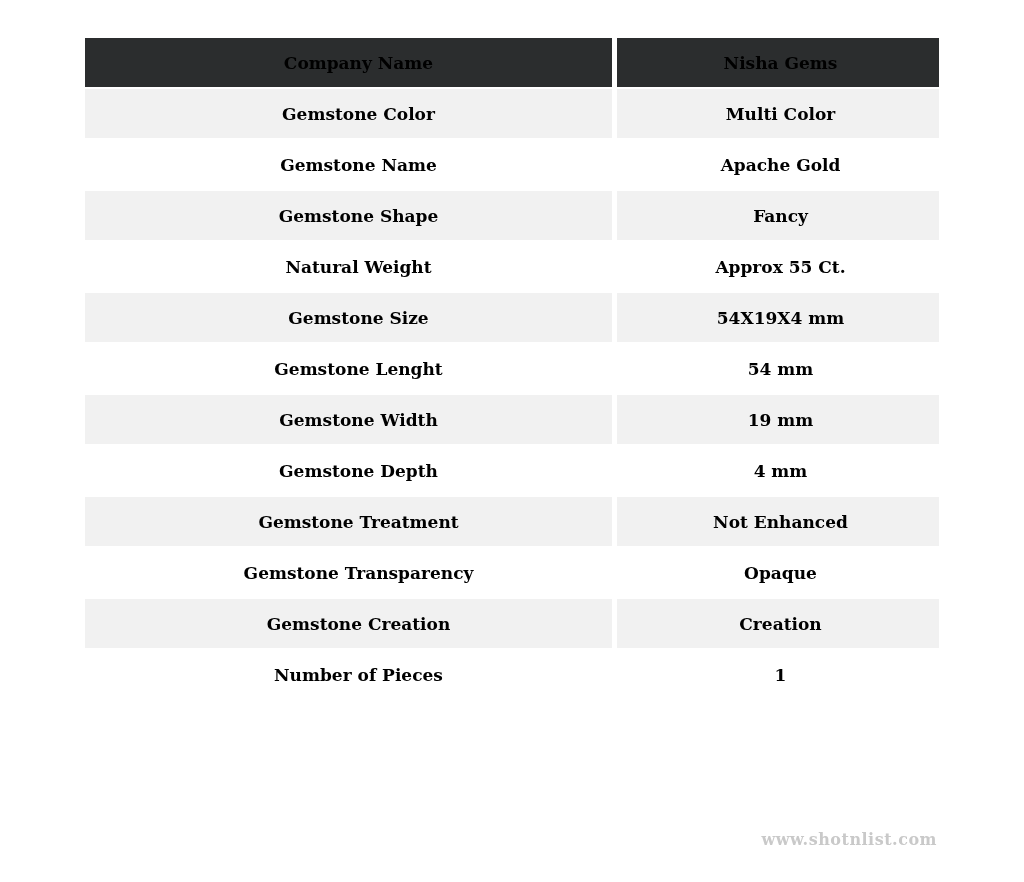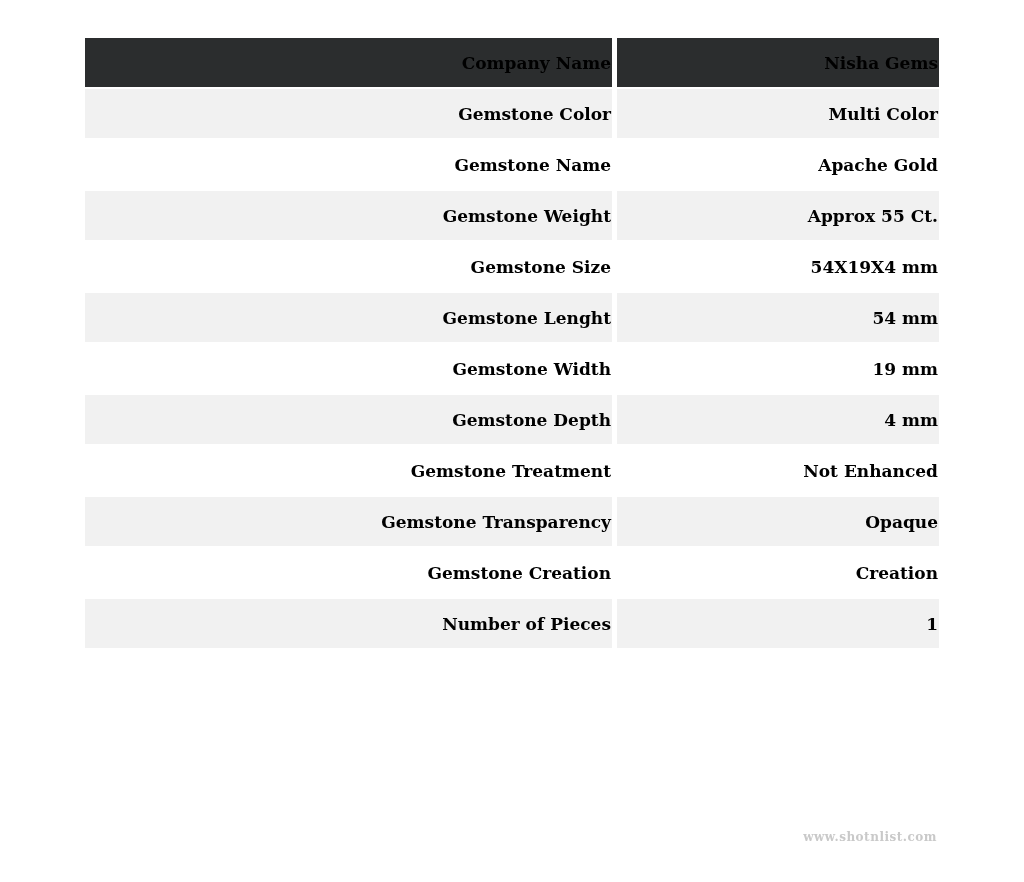--- a/index.html
+++ b/index.html
@@ -27,21 +27,21 @@
     table-layout: fixed;
   }
   col.col-left  { width: 532px; }
   col.col-right { width: 322px; }
   .spec-table th,
   .spec-table td {
     box-sizing: border-box;
     height: 51px;
     font-size: 17px;
     font-weight: bold;
-    text-align: right;
+    text-align: center;
     vertical-align: middle;
     color: var(--body-text, #000000);
     border-bottom: 2px solid #ffffff;
     overflow: hidden;
     white-space: nowrap;
   }
   .cell-left {
     padding-left: 21px;
     border-right: 5px solid #ffffff;
   }
@@ -51,21 +51,21 @@
   .spec-table thead th {
     background: var(--header-bg, #2b2d2e);
     color: var(--header-text, #000000);
   }
   .spec-table tbody tr:nth-child(odd) td  { background: var(--row-alt-bg, #f1f1f1); }
   .spec-table tbody tr:nth-child(even) td { background: var(--row-bg, #ffffff); }
   .watermark {
     position: absolute;
     top: 830px;
     right: 87px;
-    font-size: 12px;
+    font-size: 16px;
     font-weight: bold;
     color: var(--watermark-color, #c9c9c9);
     letter-spacing: 0.5px;
   }
 </style>
 </head>
 <body>
 
 <div class="page">
 
@@ -83,21 +83,25 @@
     <tbody>
       <tr>
         <td class="cell-left">Gemstone Color</td>
         <td class="cell-right">Multi Color</td>
       </tr>
       <tr>
         <td class="cell-left">Gemstone Name</td>
         <td class="cell-right">Apache Gold</td>
       </tr>
       <tr>
-        <td class="cell-left">Gemstone Weight</td>
+        <td class="cell-left">Gemstone Shape</td>
+        <td class="cell-right">Fancy</td>
+      </tr>
+      <tr>
+        <td class="cell-left">Natural Weight</td>
         <td class="cell-right">Approx 55 Ct.</td>
       </tr>
       <tr>
         <td class="cell-left">Gemstone Size</td>
         <td class="cell-right">54X19X4 mm</td>
       </tr>
       <tr>
         <td class="cell-left">Gemstone Lenght</td>
         <td class="cell-right">54 mm</td>
       </tr>

